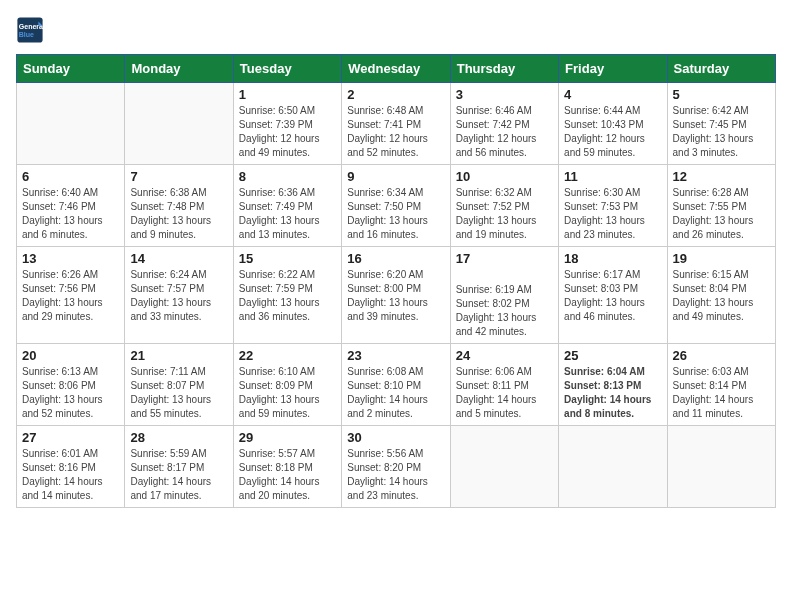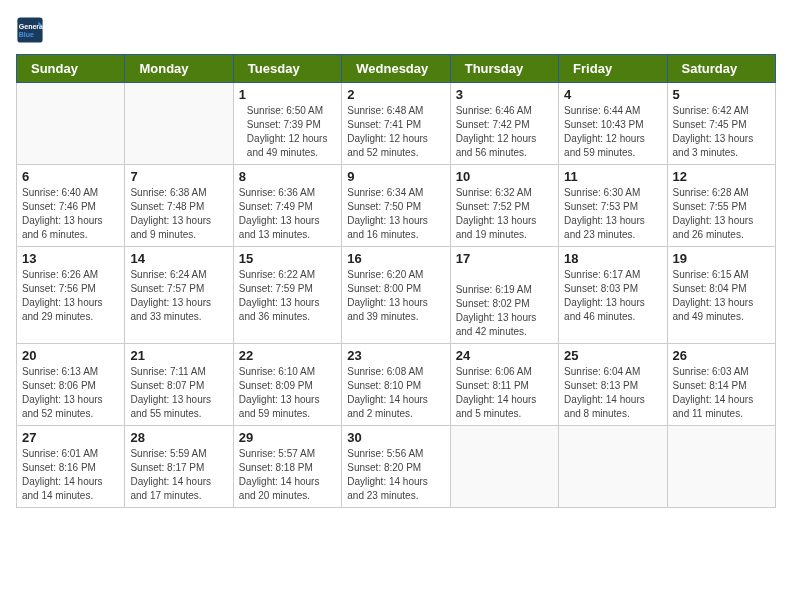--- a/index.html
+++ b/index.html
@@ -36,25 +36,25 @@
     .calendar-subtitle {
       font-size: 14px;
       color: #555;
     }
     table {
       width: 100%;
       border-collapse: collapse;
       table-layout: fixed;
     }
     th {
-      background-color: #4d7c0f;
+      background-color: #15803d;
       color: #fff;
       font-size: 13px;
       font-weight: bold;
-      padding: 6px 14px;
+      padding: 6px 6px;
       text-align: left;
       border: 1px solid #2a5a9a;
     }
     td {
       border: 1px solid #ccc;
       vertical-align: top;
       padding: 4px 5px;
       height: 80px;
       font-size: 10.5px;
       color: #333;
@@ -108,21 +108,21 @@
         <th>Friday</th>
         <th>Saturday</th>
       </tr>
   </thead>
   <tbody id="calendar-body">
   <tr>
         <td class="empty"></td>
         <td class="empty"></td>
         <td>
           <div class="day-number">1</div>
-          <div class="day-info" style="white-space: pre-line; margin-left: 8px;">Sunrise: 6:50 AM
+          <div class="day-info" style="white-space: pre-line;">Sunrise: 6:50 AM
 Sunset: 7:39 PM
 Daylight: 12 hours and 49 minutes.</div>
         </td>
         <td>
           <div class="day-number">2</div>
           <div class="day-info" style="white-space: pre-line;">Sunrise: 6:48 AM
 Sunset: 7:41 PM
 Daylight: 12 hours and 52 minutes.</div>
         </td>
         <td>
@@ -258,21 +258,21 @@
 Daylight: 14 hours and 2 minutes.</div>
         </td>
         <td>
           <div class="day-number">24</div>
           <div class="day-info" style="white-space: pre-line;">Sunrise: 6:06 AM
 Sunset: 8:11 PM
 Daylight: 14 hours and 5 minutes.</div>
         </td>
         <td>
           <div class="day-number">25</div>
-          <div class="day-info" style="white-space: pre-line;">Sunrise: 6:04 AM
+          <div class="day-info" style="white-space: pre-line; font-weight: bold;">Sunrise: 6:04 AM
 Sunset: 8:13 PM
 Daylight: 14 hours and 8 minutes.</div>
         </td>
         <td>
           <div class="day-number">26</div>
           <div class="day-info" style="white-space: pre-line;">Sunrise: 6:03 AM
 Sunset: 8:14 PM
 Daylight: 14 hours and 11 minutes.</div>
         </td>
       </tr>

